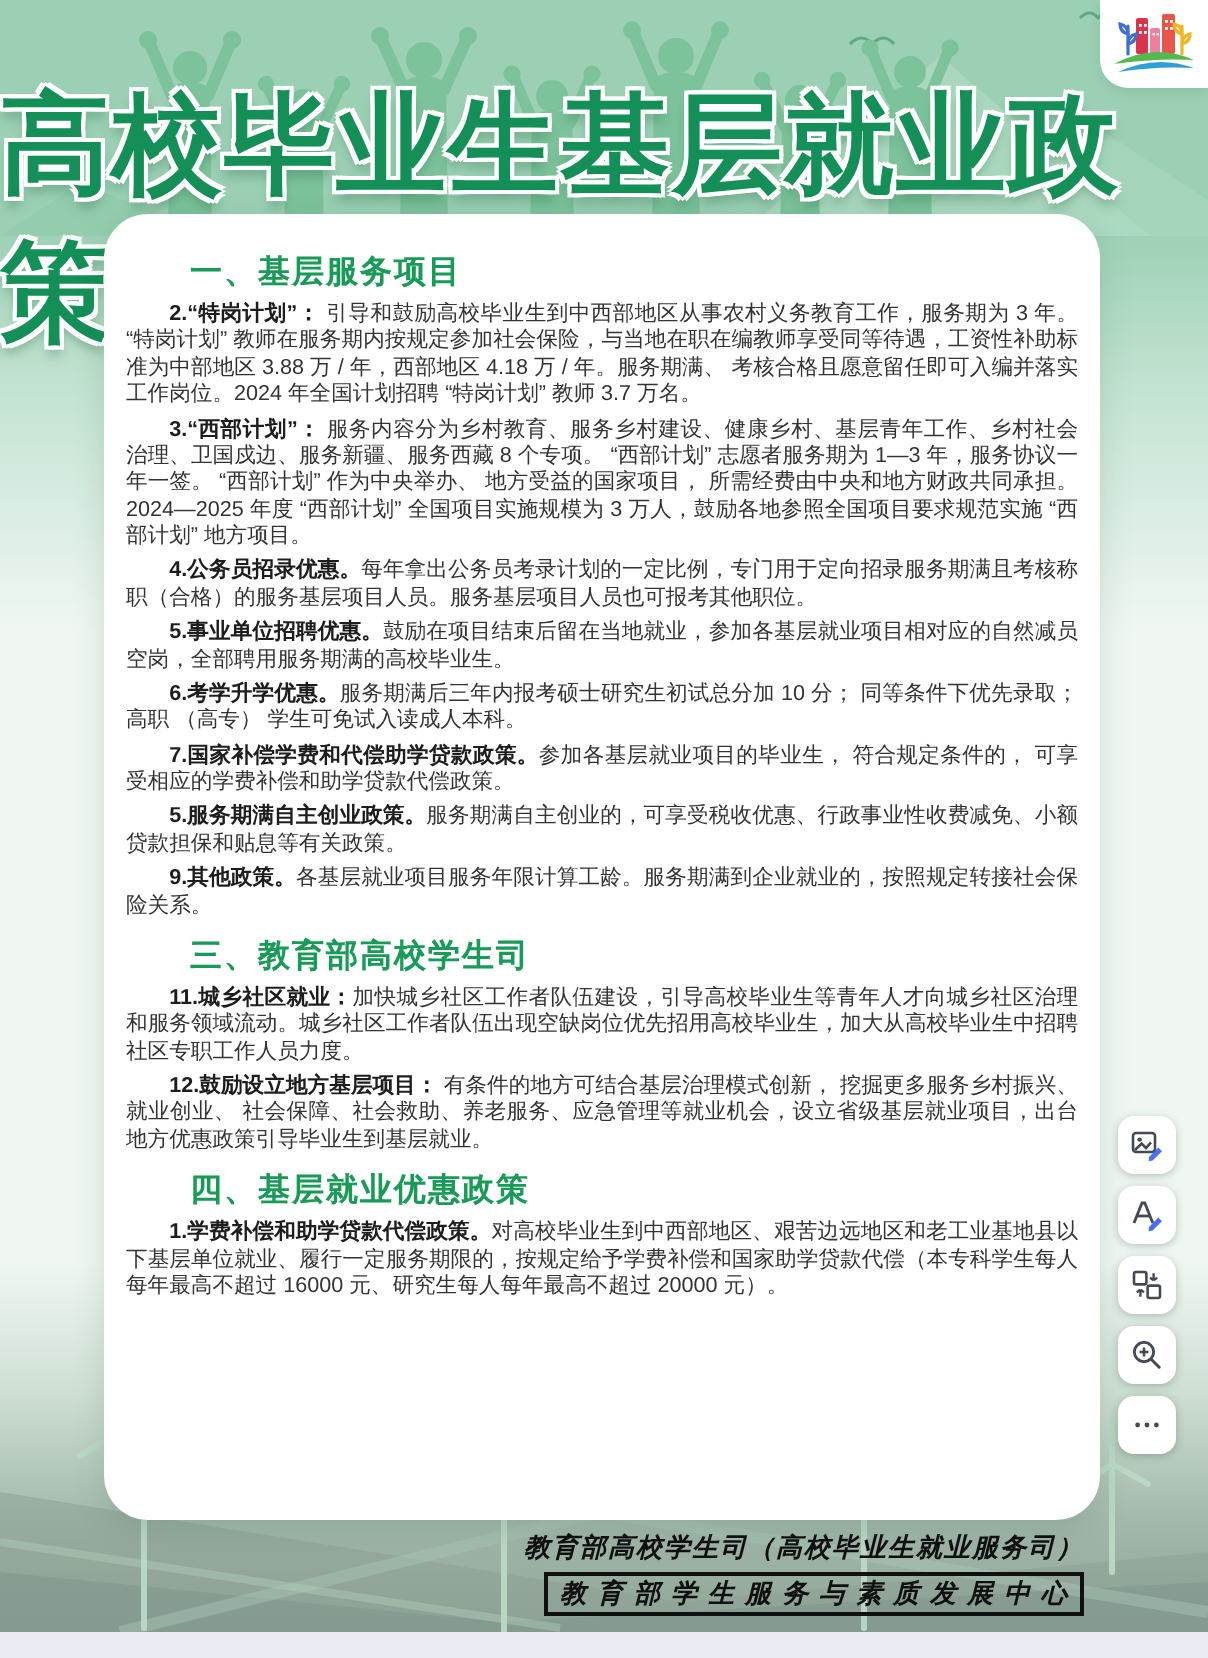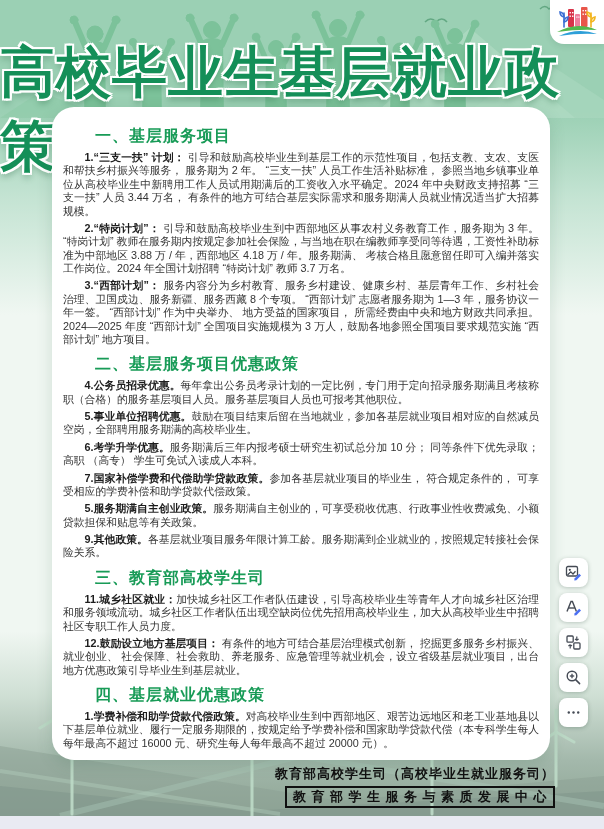--- a/index.html
+++ b/index.html
@@ -50,21 +50,21 @@
     margin:8px 0 4px 32px;
   }
   .section-heading.first{margin-top:1px;}
   .policy{
     font-size:10.8px;line-height:1.24;color:#333;text-align:justify;
     text-indent:2em;margin:0 0 4px 0;
   }
   .policy b{color:#1d1d1d;}
   
   .footer{
-    position:absolute;top:765px;right:49px;display:flex;flex-direction:column;align-items:flex-end;
+    position:absolute;top:765px;right:62px;display:flex;flex-direction:column;align-items:flex-end;font-style:italic;
   }
   .footer-line1{font-size:13px;font-weight:700;color:#101010;letter-spacing:1px;}
   .footer-line2{
     margin-top:3px;font-size:13px;font-weight:700;color:#101010;
     letter-spacing:5.5px;border:2px solid #101010;padding:0 1px 0 6px;text-align:center;
   }
   
   .toolbar{
     position:absolute;left:559px;top:558px;display:flex;flex-direction:column;gap:6px;
   }
@@ -215,25 +215,23 @@
         <path d="M35,12 q-4,-1 -4,-5 q4,1 4,5"></path>
         <path d="M35,17 q4,-1 4,-5 q-4,1 -4,5"></path>
     </g>
     <path d="M1,27 Q21,16 41,25 Q22,24 1,27 Z" fill="#53b84d"></path>
     <path d="M3,31 Q22,22 41,29 Q22,28 3,31 Z" fill="#2e9fd8"></path>
   </svg>
 </div>
 
 <div class="card">
   <div class="section-heading first">一、基层服务项目</div>
-  <p class="policy"><b>1.“三支一扶” 计划：</b><span> 引导和鼓励高校毕业生到基层工作的示范性项目，包括支教、支农、支医和帮扶乡村振兴等服务， 服务期为 2 年。 “三支一扶” 人员工作生活补贴标准， 参照当地乡镇事业单位从高校毕业生中新聘用工作人员试用期满后的工资收入水平确定。2024 年中央财政支持招募 “三支一扶” 人员 3.44 万名， 有条件的地方可结合基层实际需求和服务期满人员就业情况适当扩大招募规模。</span></p>
   <p class="policy"><b>2.“特岗计划”：</b><span> 引导和鼓励高校毕业生到中西部地区从事农村义务教育工作，服务期为 3 年。 “特岗计划” 教师在服务期内按规定参加社会保险，与当地在职在编教师享受同等待遇，工资性补助标准为中部地区 3.88 万 / 年，西部地区 4.18 万 / 年。服务期满、 考核合格且愿意留任即可入编并落实工作岗位。2024 年全国计划招聘 “特岗计划” 教师 3.7 万名。</span></p>
   <p class="policy"><b>3.“西部计划”：</b><span> 服务内容分为乡村教育、服务乡村建设、健康乡村、基层青年工作、乡村社会治理、卫国戍边、服务新疆、服务西藏 8 个专项。 “西部计划” 志愿者服务期为 1—3 年，服务协议一年一签。 “西部计划” 作为中央举办、 地方受益的国家项目， 所需经费由中央和地方财政共同承担。2024—2025 年度 “西部计划” 全国项目实施规模为 3 万人，鼓励各地参照全国项目要求规范实施 “西部计划” 地方项目。</span></p>
 
-  <div class="section-heading">二、基层服务项目优惠政策</div>
   <p class="policy"><b>4.公务员招录优惠。</b><span>每年拿出公务员考录计划的一定比例，专门用于定向招录服务期满且考核称职（合格）的服务基层项目人员。服务基层项目人员也可报考其他职位。</span></p>
   <p class="policy"><b>5.事业单位招聘优惠。</b><span>鼓励在项目结束后留在当地就业，参加各基层就业项目相对应的自然减员空岗，全部聘用服务期满的高校毕业生。</span></p>
   <p class="policy"><b>6.考学升学优惠。</b><span>服务期满后三年内报考硕士研究生初试总分加 10 分； 同等条件下优先录取； 高职 （高专） 学生可免试入读成人本科。</span></p>
   <p class="policy"><b>7.国家补偿学费和代偿助学贷款政策。</b><span>参加各基层就业项目的毕业生， 符合规定条件的， 可享受相应的学费补偿和助学贷款代偿政策。</span></p>
   <p class="policy"><b>5.服务期满自主创业政策。</b><span>服务期满自主创业的，可享受税收优惠、行政事业性收费减免、小额贷款担保和贴息等有关政策。</span></p>
   <p class="policy"><b>9.其他政策。</b><span>各基层就业项目服务年限计算工龄。服务期满到企业就业的，按照规定转接社会保险关系。</span></p>
 
   <div class="section-heading">三、教育部高校学生司</div>
   <p class="policy"><b>11.城乡社区就业：</b><span>加快城乡社区工作者队伍建设，引导高校毕业生等青年人才向城乡社区治理和服务领域流动。城乡社区工作者队伍出现空缺岗位优先招用高校毕业生，加大从高校毕业生中招聘社区专职工作人员力度。</span></p>
   <p class="policy"><b>12.鼓励设立地方基层项目：</b><span> 有条件的地方可结合基层治理模式创新， 挖掘更多服务乡村振兴、 就业创业、 社会保障、社会救助、养老服务、应急管理等就业机会，设立省级基层就业项目，出台地方优惠政策引导毕业生到基层就业。</span></p>

